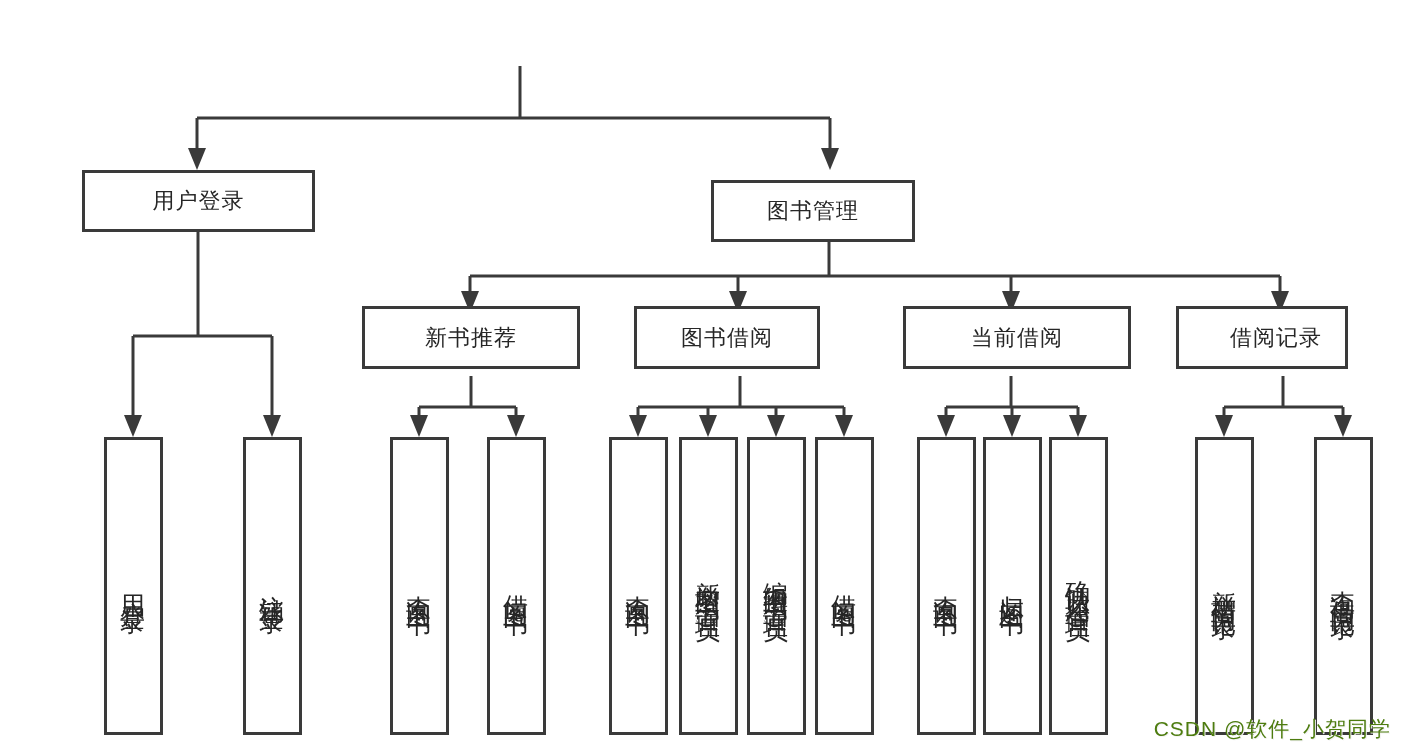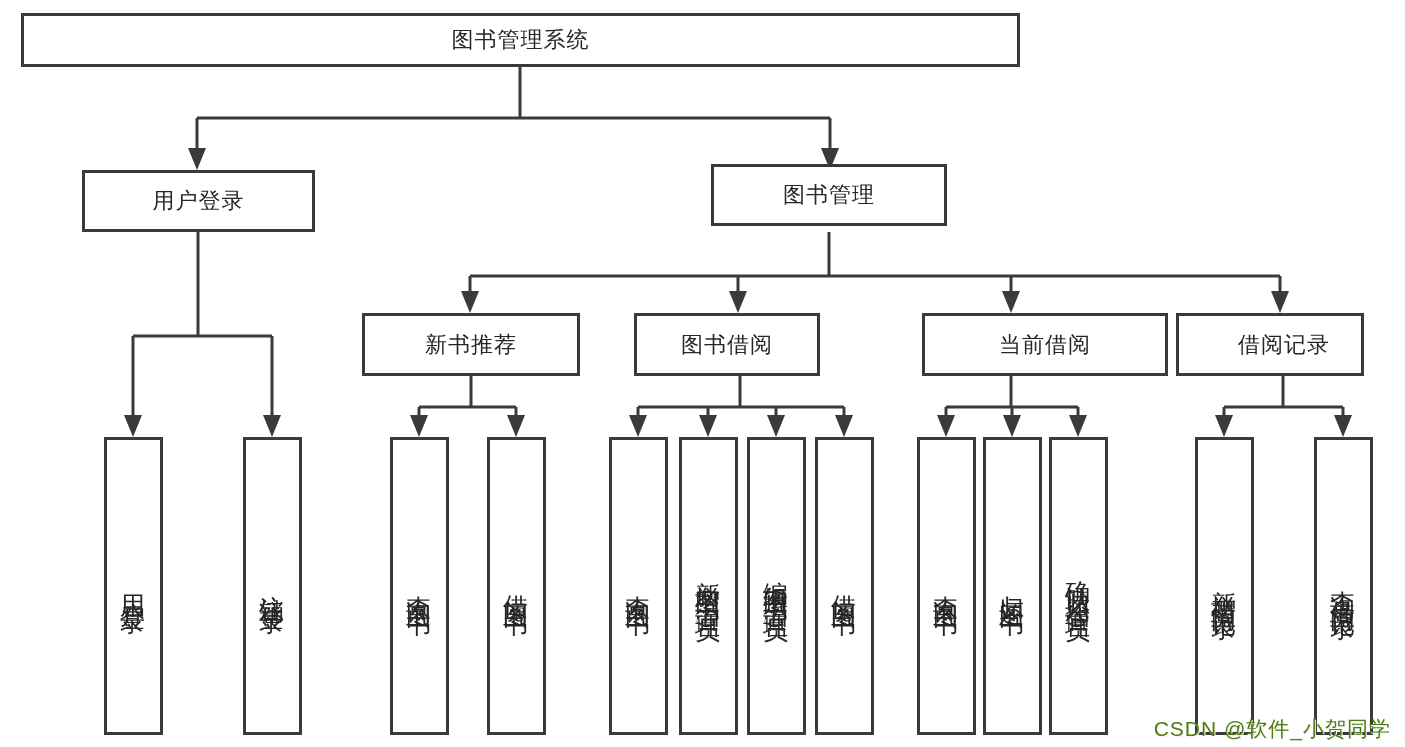--- a/index.html
+++ b/index.html
@@ -29,26 +29,26 @@
     border: 3px solid #3a3a3a;
     background: #ffffff;
     display: flex;
     align-items: center;
     justify-content: center;
     color: #262626;
   }
   .hnode { font-size: 22px; letter-spacing: 1px; }
   .root  { left: 21px;  top: 13px;  width: 999px; height: 54px; }
   .l2a   { left: 82px;  top: 170px; width: 233px; height: 62px; }
-  .l2b   { left: 711px; top: 164px; width: 236px; height: 62px; }
-  .l3    { top: 313px; height: 63px; }
+  .l2b   { left: 711px; top: 180px; width: 204px; height: 62px; }
+  .l3    { top: 306px; height: 63px; }
   .l3a   { left: 362px;  width: 218px; }
   .l3b   { left: 634px;  width: 186px; }
-  .l3c   { left: 903px;  width: 246px; margin-left: 19px; }
-  .l3d   { left: 1176px; width: 188px; padding-left: 28px; }
+  .l3c   { left: 903px;  width: 228px; }
+  .l3d   { left: 1176px; width: 172px; padding-left: 28px; }
   .leaf  { top: 437px; height: 298px; width: 59px; }
   .leaf .vtext {
     writing-mode: vertical-rl;
     text-orientation: mixed;
     font-size: 25px;
     letter-spacing: 0.22em;
     color: #262626;
     white-space: nowrap;
   }
   .pA1 { left: 104px; }  .pA2 { left: 243px; }
@@ -138,21 +138,20 @@
 
       <polygon points="937,415 955,415 946,437"></polygon>
       <polygon points="1003,415 1021,415 1012,437"></polygon>
       <polygon points="1069,415 1087,415 1078,437"></polygon>
 
       <polygon points="1215,415 1233,415 1224,437"></polygon>
       <polygon points="1334,415 1352,415 1343,437"></polygon>
     </g>
   </svg>
 
-  <div class="node hnode root">图书管理系统</div>
 
   <div class="node hnode l2a">用户登录</div>
   <div class="node hnode l2b">图书管理</div>
 
   <div class="node hnode l3 l3a">新书推荐</div>
   <div class="node hnode l3 l3b">图书借阅</div>
   <div class="node hnode l3 l3c">当前借阅</div>
   <div class="node hnode l3 l3d">借阅记录</div>
 
   <div class="node leaf pA1">

